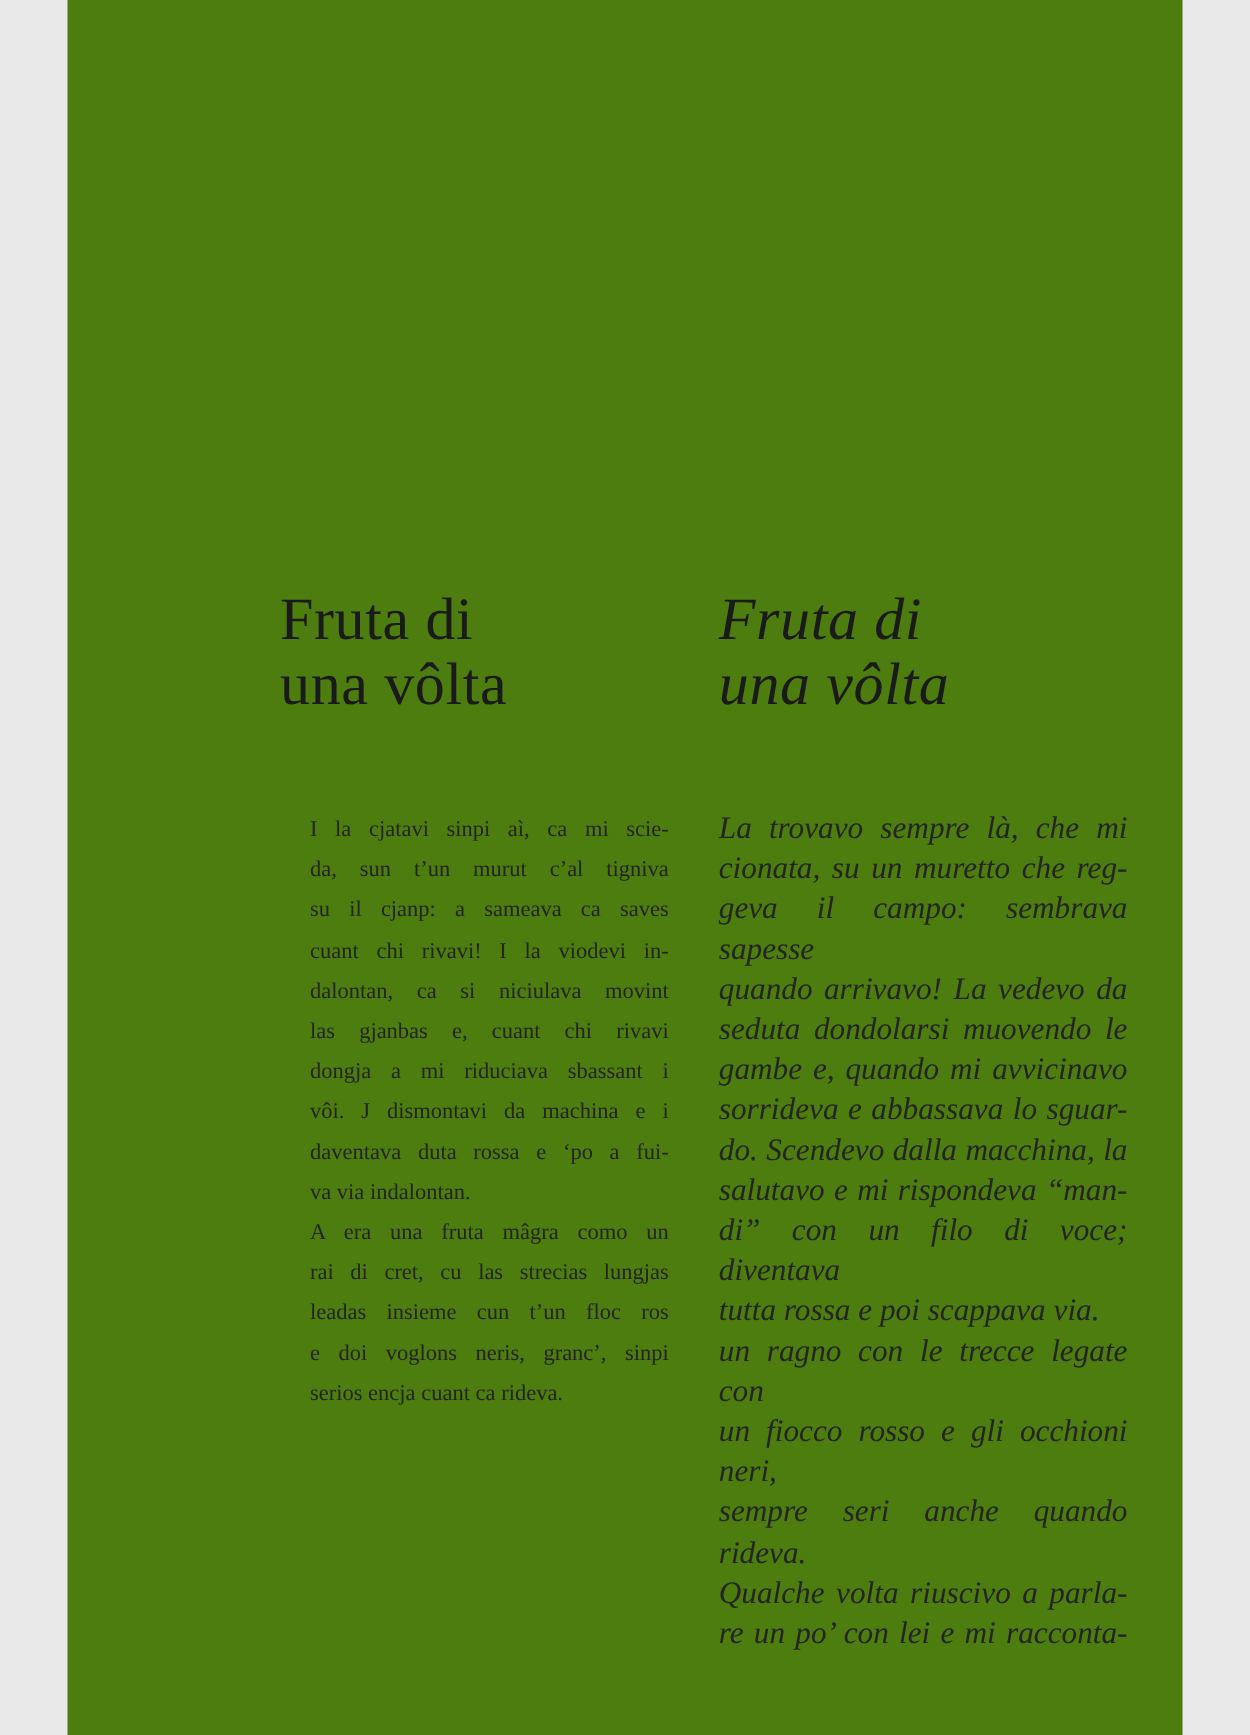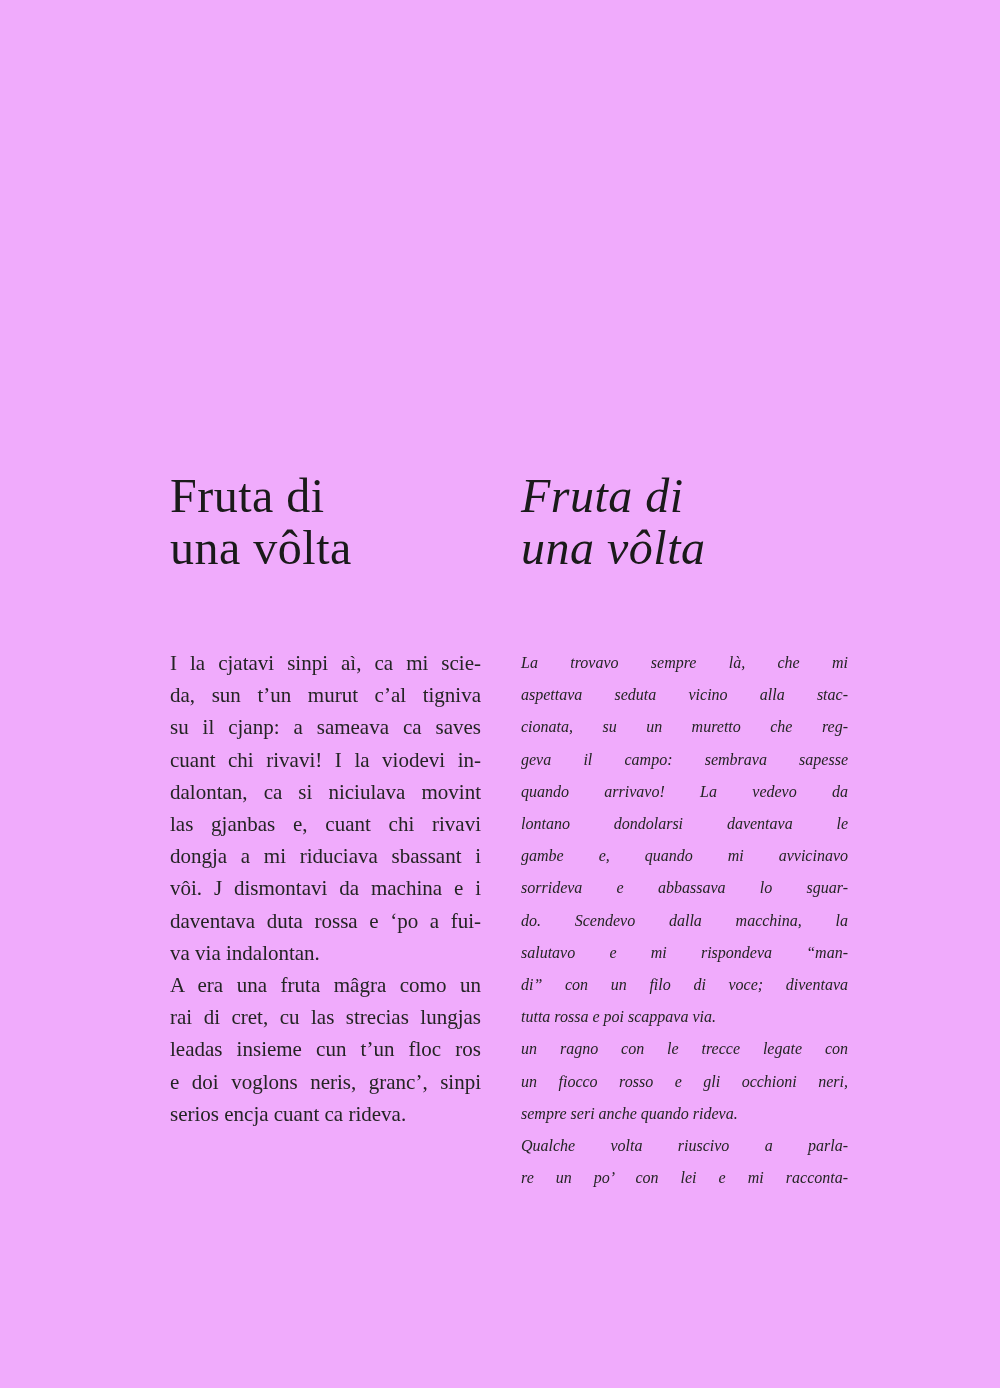--- a/index.html
+++ b/index.html
@@ -2,24 +2,24 @@
 <html><head>
 <meta charset="utf-8">
 <style>
   html, body {
     margin: 0;
     padding: 0;
     background: #e9e9e9;
   }
   .page {
     position: relative;
-    width: 1000px;
+    width: 892px;
     height: 1388px;
     margin: 0 auto;
-    background: #f0abfc;
+    background: #4d7c0f;
     overflow: hidden;
     font-family: "Liberation Serif", "DejaVu Serif", serif;
   }
   .column {
     position: absolute;
     top: 470px;
   }
   .col-left  { left: 170px; width: 311px; }
   .col-right { left: 521px; width: 327px; }
 
@@ -33,22 +33,22 @@
     white-space: nowrap;
   }
   .title .title-line { display: block; }
   .col-right .title,
   .col-right .body-text { font-style: italic; }
 
   .body-text {
     margin-top: 73px;
     color: #242424;
   }
-  .col-left  .body-text { font-size: 21px; }
-  .col-right .body-text { font-size: 16px; }
+  .col-left  .body-text { font-size: 18px; margin-left: 24px; }
+  .col-right .body-text { font-size: 25px; }
 
   .tline {
     line-height: 32.2px;
     text-align: justify;
     text-align-last: justify;
     white-space: normal;
   }
   .tline.para-end {
     text-align-last: left;
   }
@@ -82,25 +82,24 @@
       </div>
   </div>
 
   <div class="column col-right">
     <h1 class="title">
       <span class="title-line">Fruta di</span>
       <span class="title-line">una vôlta</span>
     </h1>
     <div class="body-text">
         <div class="tline">La trovavo sempre là, che mi</div>
-        <div class="tline">aspettava seduta vicino alla stac-</div>
         <div class="tline">cionata, su un muretto che reg-</div>
         <div class="tline">geva il campo: sembrava sapesse</div>
         <div class="tline">quando arrivavo! La vedevo da</div>
-        <div class="tline">lontano dondolarsi daventava le</div>
+        <div class="tline">seduta dondolarsi muovendo le</div>
         <div class="tline">gambe e, quando mi avvicinavo</div>
         <div class="tline">sorrideva e abbassava lo sguar-</div>
         <div class="tline">do. Scendevo dalla macchina, la</div>
         <div class="tline">salutavo e mi rispondeva “man-</div>
         <div class="tline">di” con un filo di voce; diventava</div>
         <div class="tline para-end">tutta rossa e poi scappava via.</div>
         <div class="tline">un ragno con le trecce legate con</div>
         <div class="tline">un fiocco rosso e gli occhioni neri,</div>
         <div class="tline para-end">sempre seri anche quando rideva.</div>
         <div class="tline">Qualche volta riuscivo a parla-</div>

